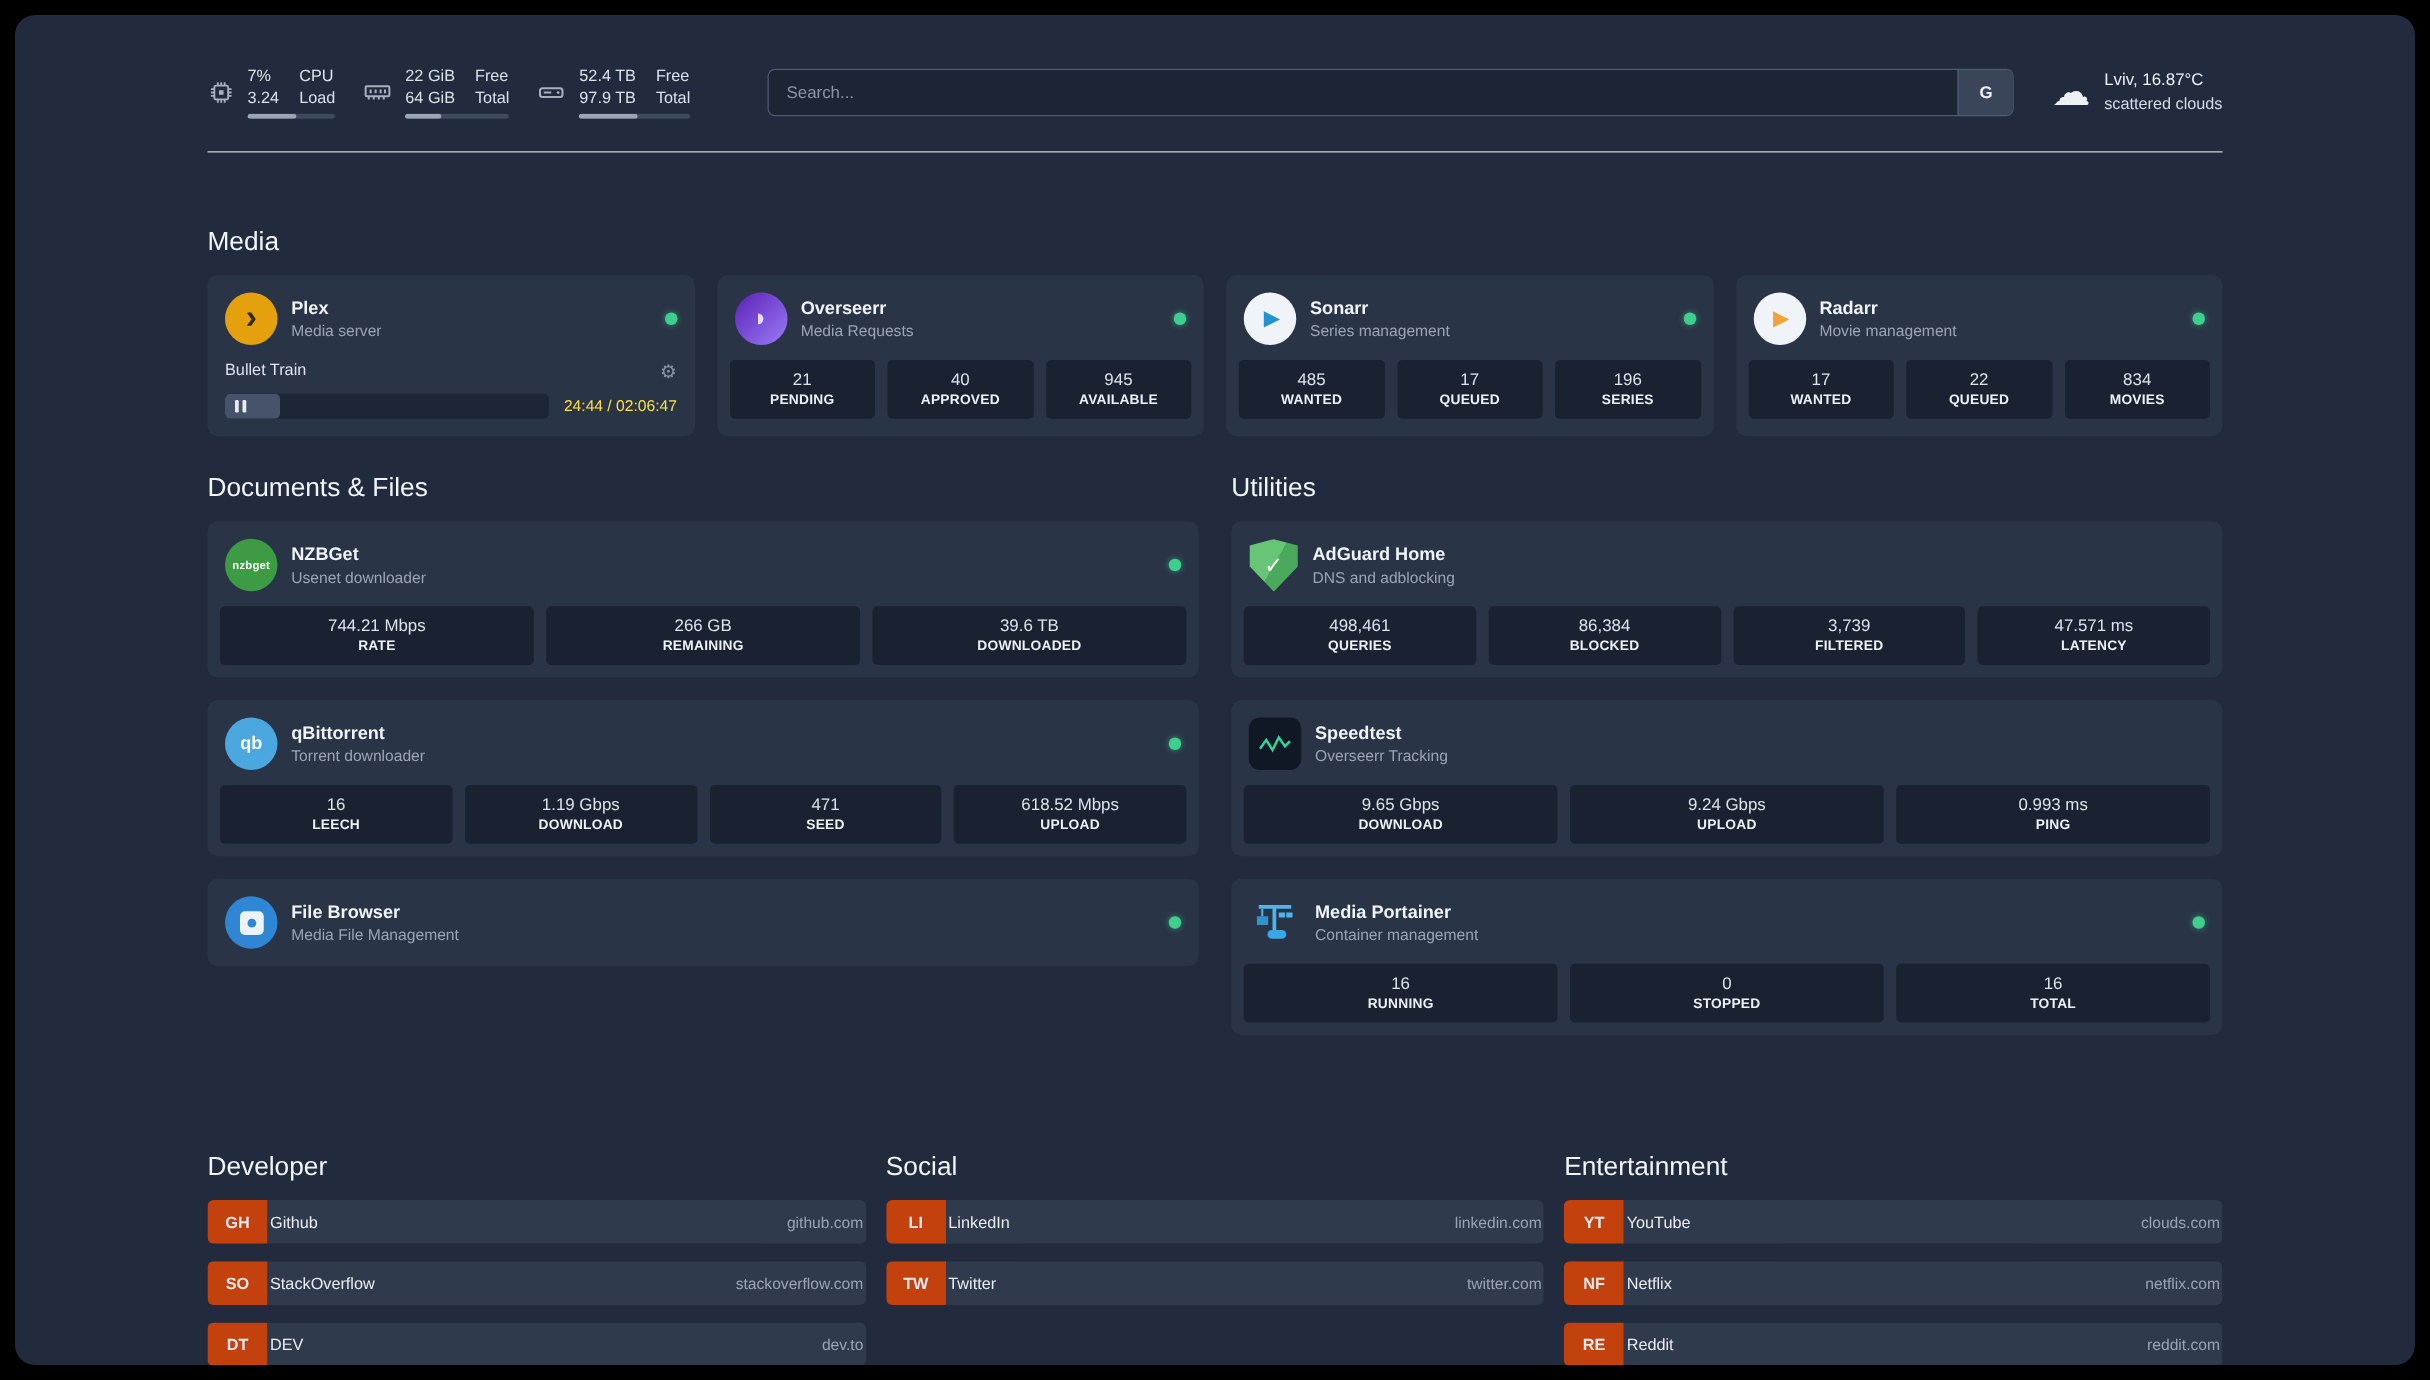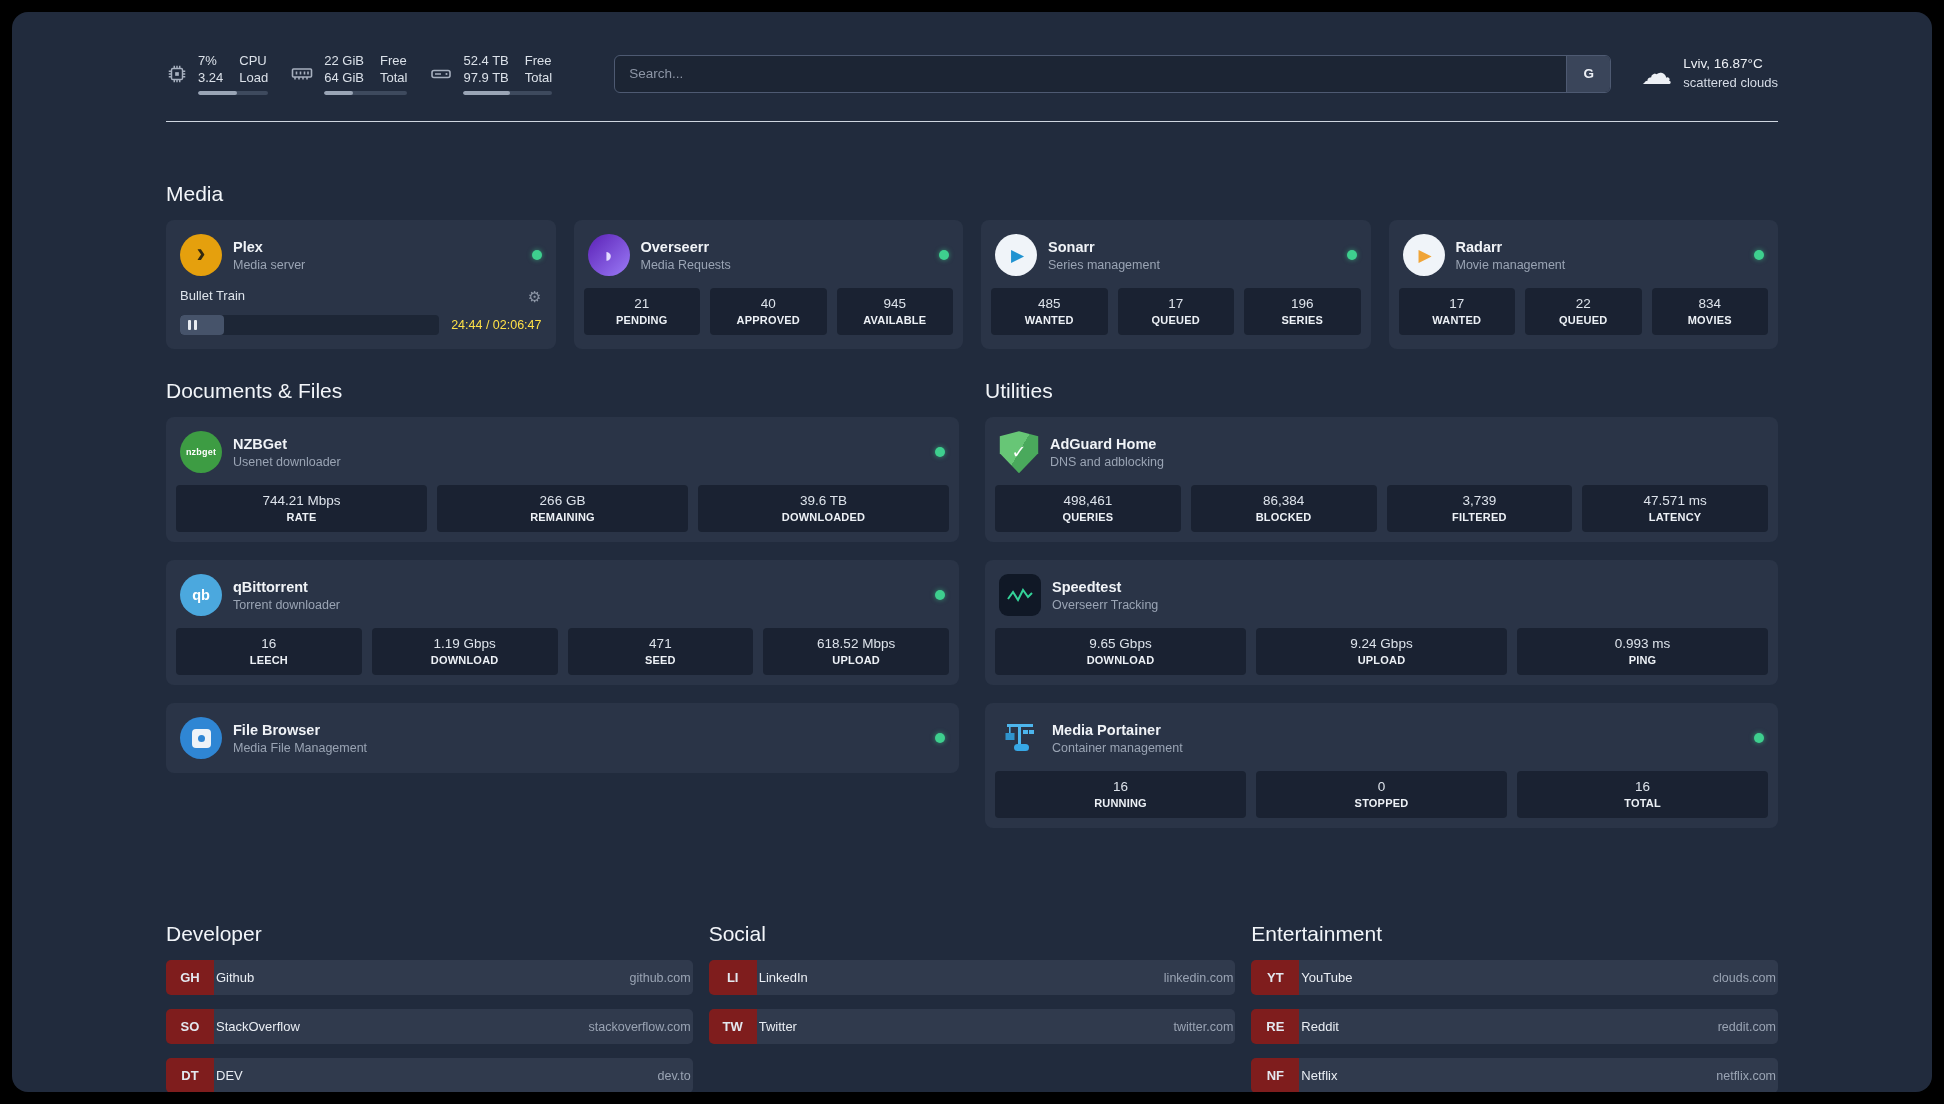--- a/index.html
+++ b/index.html
@@ -73,21 +73,21 @@
   .icon-qb{background:#4ba8de;color:#fff;font-size:14.5px;font-weight:700}
   .icon-adguard{width:40px;height:42px;border-radius:0;background:linear-gradient(120deg,#67c676 50%,#4aa95c 50%);clip-path:polygon(50% 0,98% 12%,98% 52%,50% 100%,2% 52%,2% 12%);color:#fff;font-size:18px;font-weight:700}
   .icon-speedtest{background:#101826;border-radius:9px}
   .icon-fb{background:#2f86d4}
   .fb-inner{width:19px;height:19px;background:#eef3f8;border-radius:4px;display:flex;align-items:center;justify-content:center}
   .fb-dot{width:7px;height:7px;background:#2f86d4;border-radius:50%}
   .icon-portainer{background:transparent;border-radius:0}
 
   
   .bm{display:flex;height:35px;margin-bottom:14px;border-radius:5px;overflow:hidden;cursor:pointer}
-  .bm-abbr{width:48px;background:#7f1d1d;color:#e3e8ef;font-size:13px;font-weight:600;display:flex;align-items:center;justify-content:center;flex-shrink:0}
+  .bm-abbr{width:48px;background:#c2410c;color:#e3e8ef;font-size:13px;font-weight:600;display:flex;align-items:center;justify-content:center;flex-shrink:0}
   .bm-body{flex:1;background:#303a4d;display:flex;align-items:center;justify-content:space-between;padding:0 2px}
   .bm-name{font-size:13px;color:#e9edf3}
   .bm-url{font-size:12.5px;color:#9aa4b4}
 </style>
 </head>
 <body>
 
 <div class="frame">
 <div class="container">
 
@@ -515,30 +515,30 @@
     <section>
       <h2 class="sec">Entertainment</h2>
       <a class="bm">
         <span class="bm-abbr">YT</span>
         <span class="bm-body">
               <span class="bm-name">YouTube</span>
               <span class="bm-url">clouds.com</span>
             </span>
       </a>
       <a class="bm">
+        <span class="bm-abbr">NF</span>
+        <span class="bm-body">
+              <span class="bm-name">Netflix</span>
+              <span class="bm-url">netflix.com</span>
+            </span>
+      </a>
+      <a class="bm">
         <span class="bm-abbr">RE</span>
         <span class="bm-body">
               <span class="bm-name">Reddit</span>
               <span class="bm-url">reddit.com</span>
             </span>
       </a>
-      <a class="bm">
-        <span class="bm-abbr">NF</span>
-        <span class="bm-body">
-              <span class="bm-name">Netflix</span>
-              <span class="bm-url">netflix.com</span>
-            </span>
-      </a>
     </section>
   </div>
 
 </div>
 </div>
 
 </body></html>

